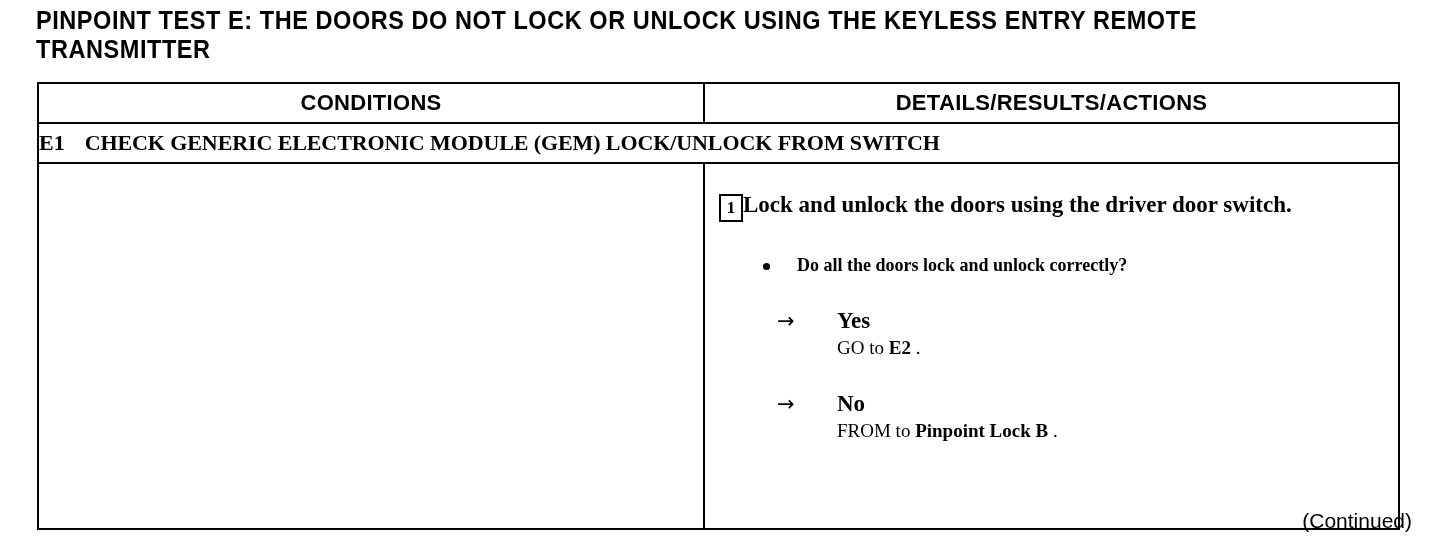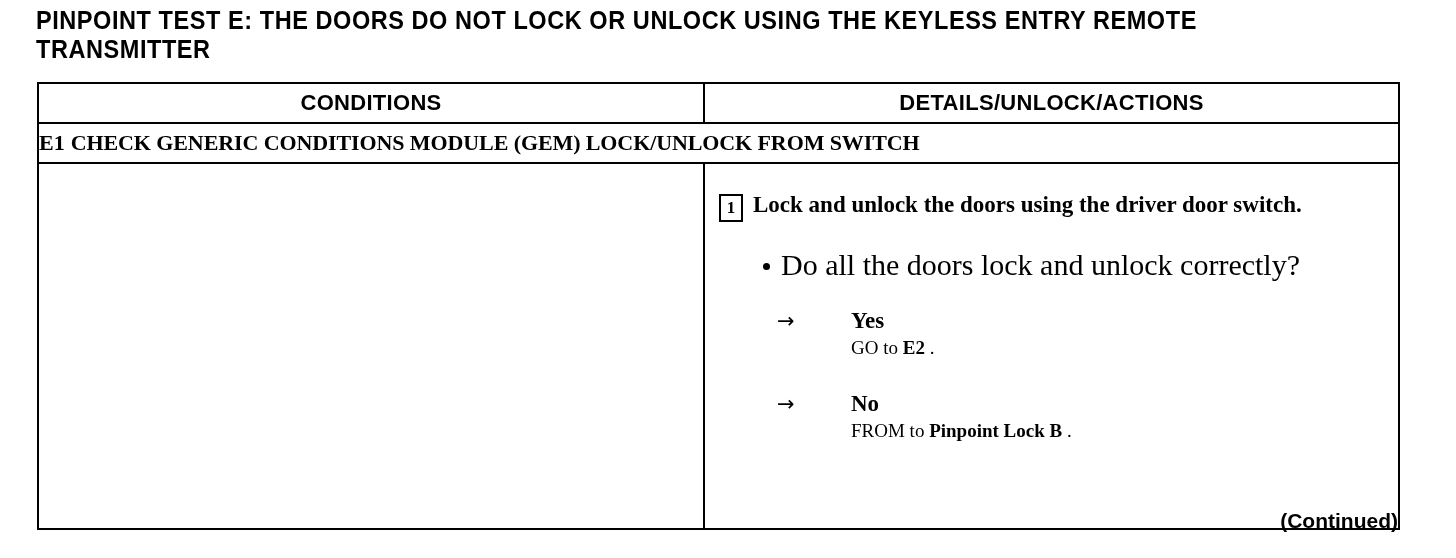--- a/index.html
+++ b/index.html
@@ -77,21 +77,21 @@
   .step-banner {
     display: flex;
     align-items: baseline;
     font-family: "Liberation Serif", serif;
     font-weight: bold;
     font-size: 22px;
     line-height: 38px;
     white-space: nowrap;
   }
   .step-banner .step-id {
-    margin-right: 6px;
+    margin-right: 20px;
   }
   .step-banner .step-title {
     letter-spacing: -0.1px;
   }
 
   
   .body-cell {
     height: 338px;
   }
   .body-cell.details {
@@ -109,21 +109,21 @@
     height: 24px;
     border: 2px solid #000;
     text-align: center;
     font-family: "Liberation Serif", serif;
     font-weight: bold;
     font-size: 17px;
     line-height: 24px;
     margin-top: 4px;
   }
   .instruction-text {
-    margin-left: 10px;
+    margin-left: 0;
     font-family: "Liberation Serif", serif;
     font-weight: bold;
     font-size: 23px;
     line-height: 30px;
     max-width: 580px;
   }
 
   
   .bullet-row {
     display: flex;
@@ -133,24 +133,24 @@
   }
   .bullet-dot {
     flex: 0 0 auto;
     width: 7px;
     height: 7px;
     border-radius: 50%;
     background: #000;
     margin-top: 12px;
   }
   .bullet-text {
-    margin-left: 11px;
-    font-family: "Liberation Serif", serif;
-    font-weight: normal;
-    font-size: 30px;
+    margin-left: 27px;
+    font-family: "Liberation Serif", serif;
+    font-weight: bold;
+    font-size: 18px;
     line-height: 28px;
     white-space: nowrap;
   }
 
   
   .branch {
     display: flex;
     align-items: flex-start;
     margin-left: 58px;
   }
@@ -159,21 +159,21 @@
 
   .branch-arrow {
     flex: 0 0 auto;
     width: 34px;
     font-family: "DejaVu Sans", sans-serif;
     font-size: 21px;
     line-height: 28px;
     color: #000;
   }
   .branch-body {
-    margin-left: 40px;
+    margin-left: 26px;
   }
   .branch-label {
     font-family: "Liberation Serif", serif;
     font-weight: bold;
     font-size: 23px;
     line-height: 27px;
   }
   .branch-action {
     font-family: "Liberation Serif", serif;
     font-weight: normal;
@@ -181,51 +181,51 @@
     line-height: 28px;
     white-space: nowrap;
   }
   .branch-action b {
     font-weight: bold;
   }
 
   
   .continued {
     position: absolute;
-    right: 58px;
+    right: 44px;
     top: 509px;
     font-family: "Liberation Sans", sans-serif;
-    font-weight: bold;
+    font-weight: normal;
     font-size: 21px;
     line-height: 24px;
     white-space: nowrap;
   }
 </style>
 </head>
 <body>
 
 <div class="page-title">PINPOINT TEST E: THE DOORS DO NOT LOCK OR UNLOCK USING THE KEYLESS ENTRY REMOTE TRANSMITTER</div>
 
 <table class="pinpoint-table">
   <colgroup>
     <col class="col-conditions">
     <col class="col-details">
   </colgroup>
   <thead>
     <tr>
       <th class="hdr-cell">CONDITIONS</th>
-      <th class="hdr-cell">DETAILS/UNLOCK/ACTIONS</th>
+      <th class="hdr-cell">DETAILS/RESULTS/ACTIONS</th>
     </tr>
   </thead>
   <tbody>
     <tr>
       <td class="step-banner-cell" colspan="2">
         <div class="step-banner">
           <span class="step-id">E1</span>
-          <span class="step-title">CHECK GENERIC CONDITIONS MODULE (GEM) LOCK/UNLOCK FROM SWITCH</span>
+          <span class="step-title">CHECK GENERIC ELECTRONIC MODULE (GEM) LOCK/UNLOCK FROM SWITCH</span>
         </div>
       </td>
     </tr>
     <tr>
 
       <td class="body-cell conditions"></td>
 
       <td class="body-cell details">
 
         <div class="instruction">

